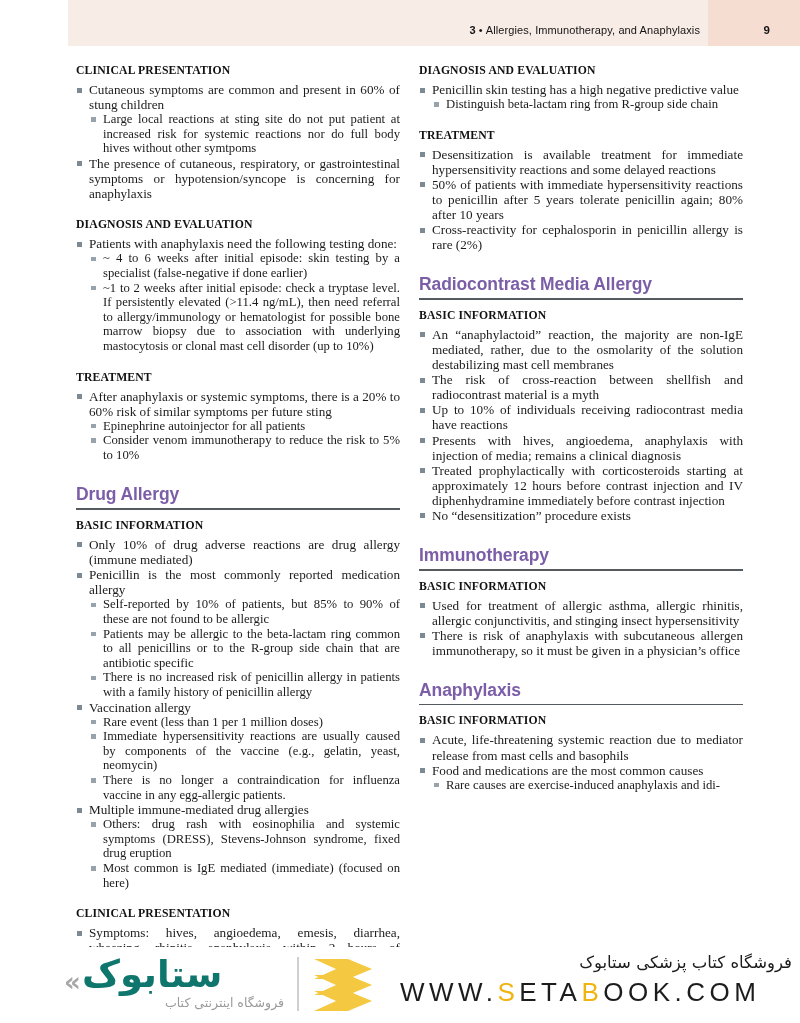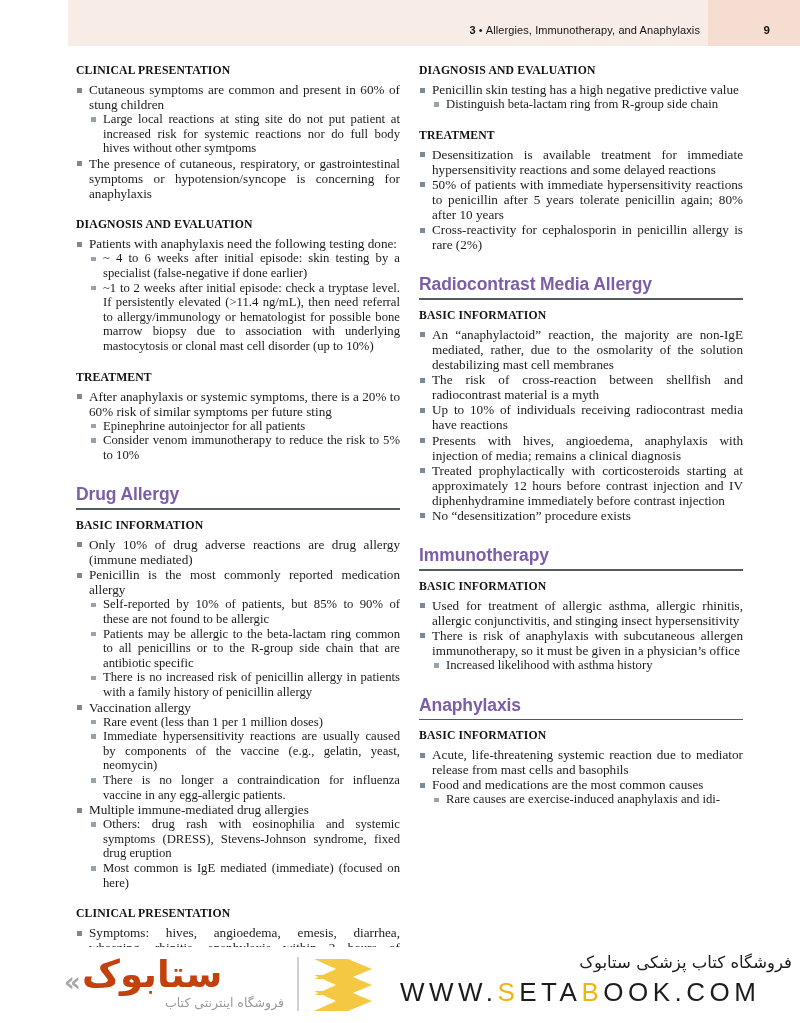--- a/index.html
+++ b/index.html
@@ -171,21 +171,21 @@
     width: 300px;
     height: 68px;
   }
   .logo-word {
     position: absolute;
     left: 18px;
     top: 2px;
     font-family: "DejaVu Sans", sans-serif;
     font-size: 37px;
     font-weight: bold;
-    color: #c2410c;
+    color: #0f766e;
     direction: rtl;
     white-space: nowrap;
     line-height: 44px;
   }
   .logo-chevs {
     position: absolute;
     left: 0px;
     top: 16px;
     color: #a8a8a8;
     font-family: "DejaVu Sans", sans-serif;
@@ -390,23 +390,20 @@
 
     <div class="part-head">Immunotherapy</div>
     <div class="part-rule"></div>
 
     <div class="blk">
       <div class="sec-head">BASIC INFORMATION</div>
       <ul class="lvl1">
         <li>Used for treatment of allergic asthma, allergic rhinitis, allergic conjunctivitis, and stinging insect hypersensitivity</li>
         <li>
           <span>There is risk of anaphylaxis with subcutaneous allergen immunotherapy, so it must be given in a physician’s office</span>
-          <ul class="lvl2">
-            <li>Increased likelihood with asthma history</li>
-          </ul>
         </li>
       </ul>
     </div>
 
     <div class="part-head">Anaphylaxis</div>
     <div class="part-rule"></div>
 
     <div class="blk">
       <div class="sec-head">BASIC INFORMATION</div>
       <ul class="lvl1">

